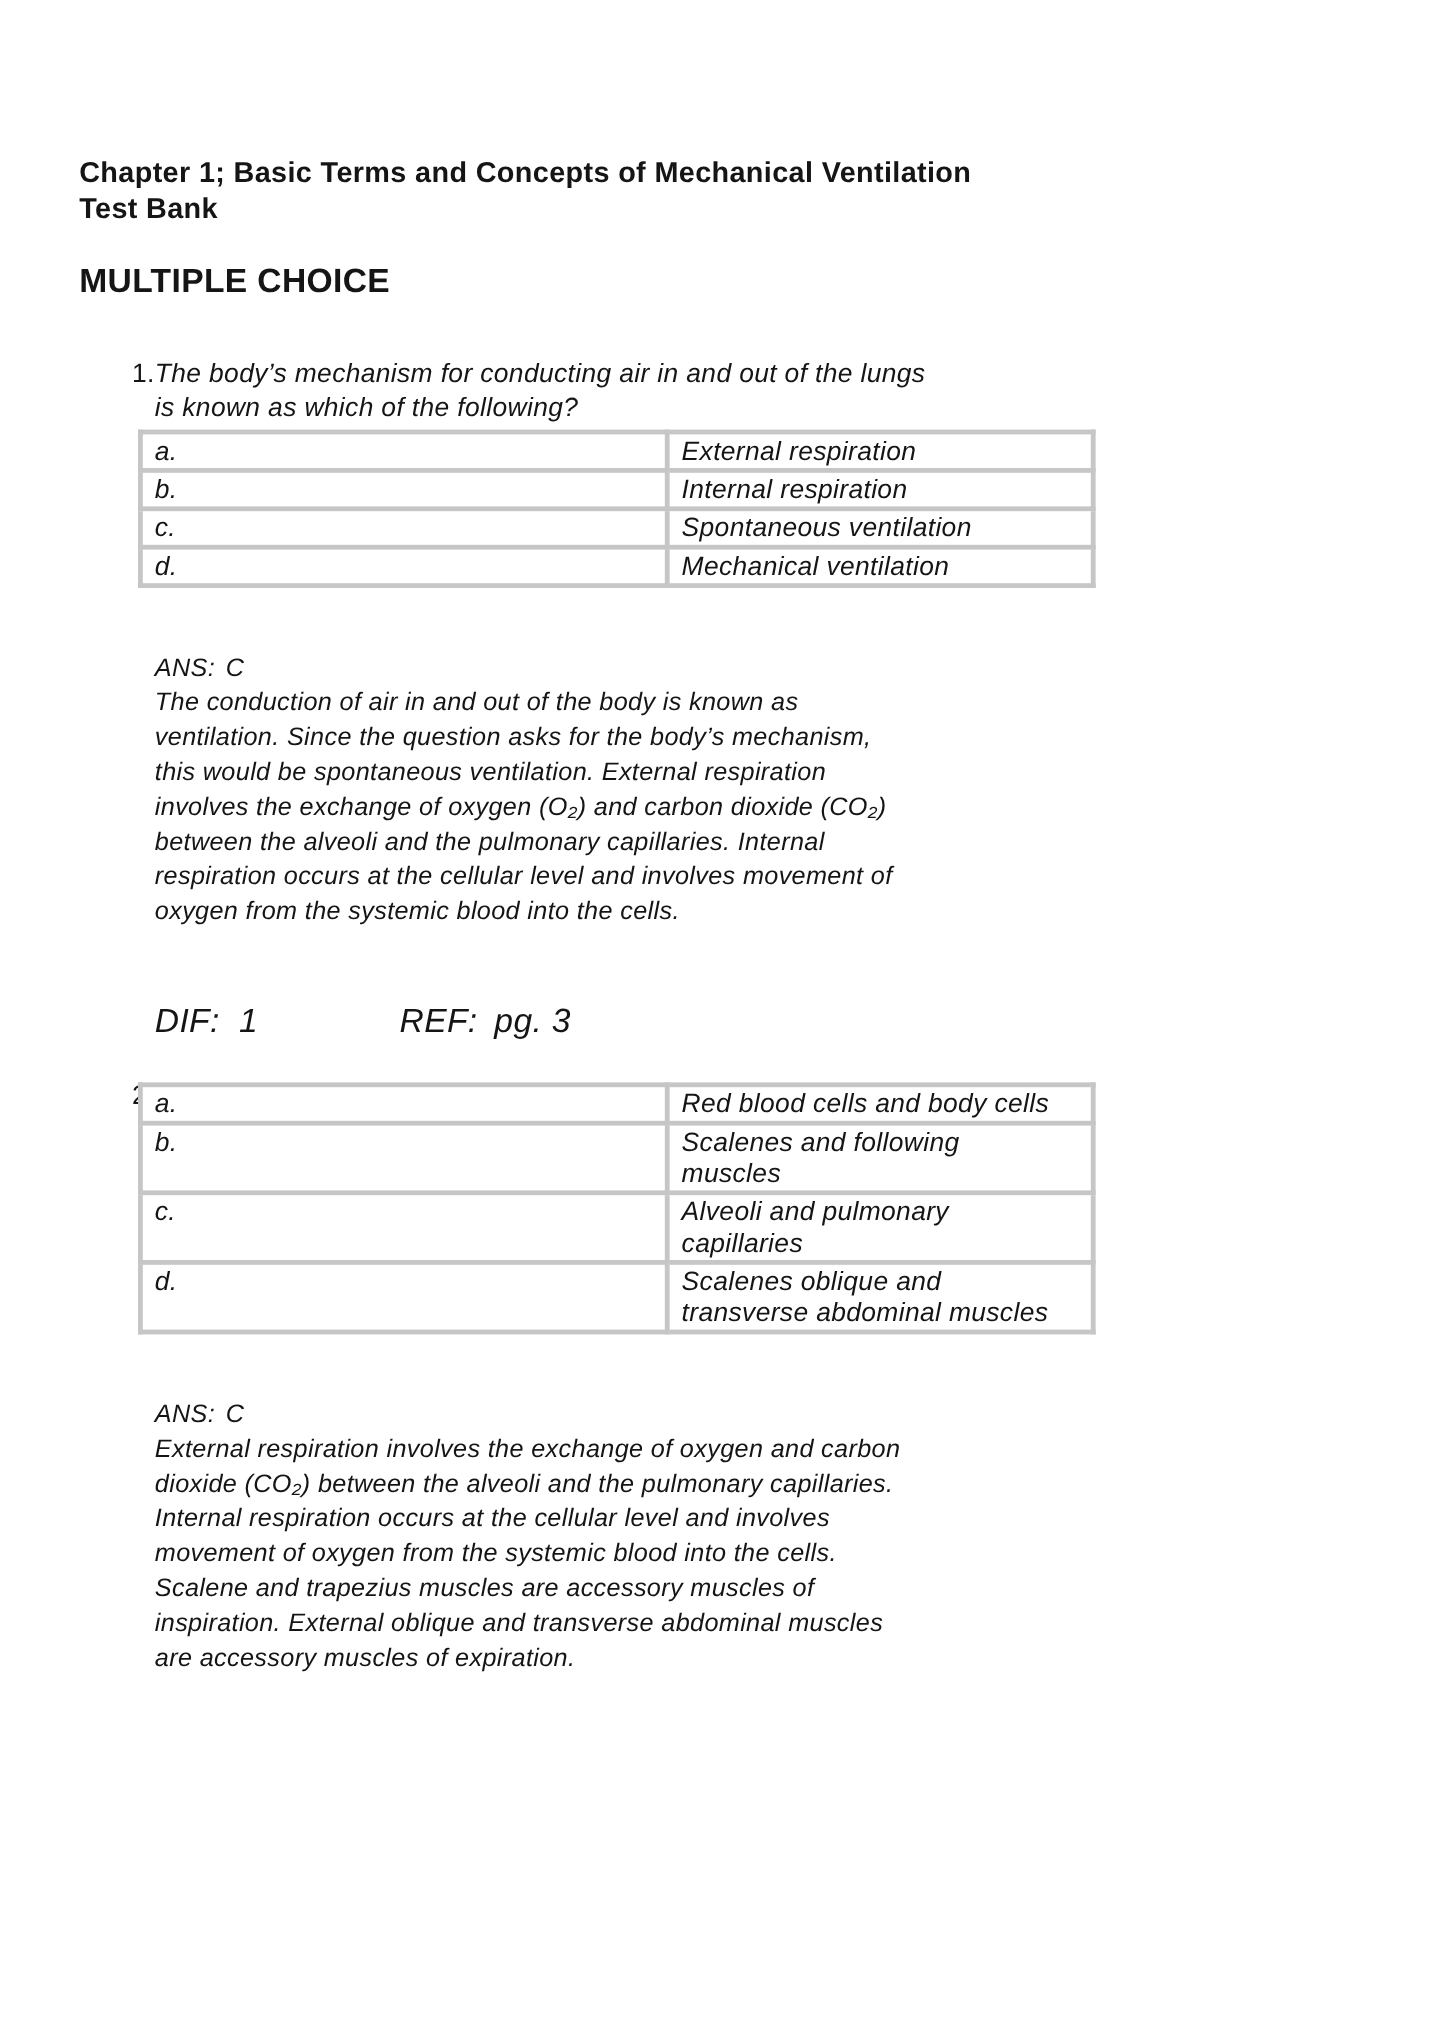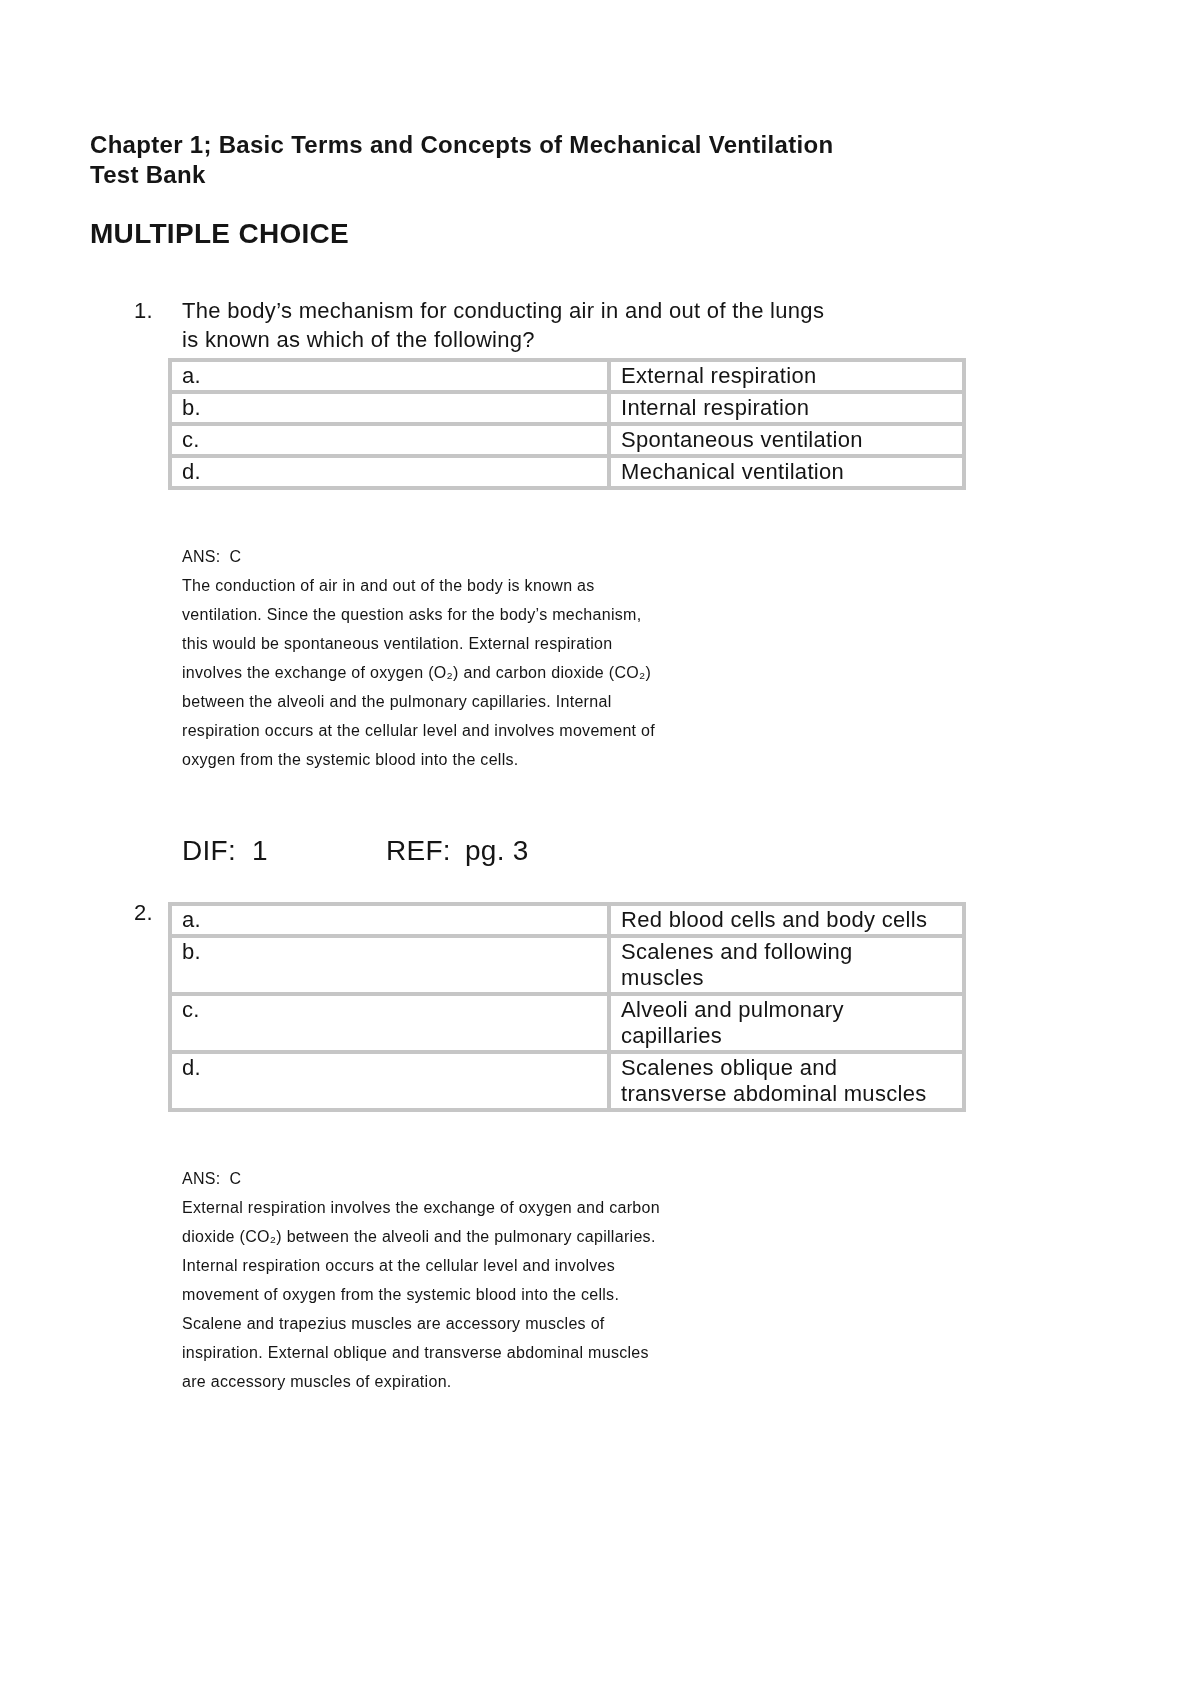--- a/index.html
+++ b/index.html
@@ -14,21 +14,21 @@
     width:1191px;
     height:1684px;
     margin:0 auto;
     background:var(--background);
     color:var(--text);
     font-family:"Liberation Sans","DejaVu Sans",sans-serif;
     letter-spacing:0.3px;
     overflow:hidden;
   }
   .content{
-    padding:130px 90px 0 90px;
+    padding:130px 90px 0 66px;
   }
   .doc-title{
     font-size:24px;
     font-weight:700;
     line-height:30px;
     white-space:pre-line;
     margin:0;
   }
   .section-heading{
     font-size:28px;
@@ -43,22 +43,22 @@
   .q1{margin-top:50px;}
   .q2{margin-top:33px;}
   .q-num{
     width:63px;
     flex:0 0 63px;
     text-align:right;
     font-size:22px;
     line-height:29px;
   }
   .q-main{
-    margin-left:29px;
     flex:1 1 auto;
+    font-style:italic;
   }
   .q-prompt{
     font-size:22px;
     line-height:29px;
     white-space:pre-line;
     max-width:810px;
   }
   table.choices{
     border-collapse:collapse;
     margin-left:-14px;
@@ -71,21 +71,21 @@
     font-size:22px;
     line-height:26px;
     padding:1px 10px;
     vertical-align:top;
     background:#ffffff;
   }
   td.letter-cell{width:439px;}
   td.choice-cell{width:355px;white-space:pre-line;}
   .answer-block{
     margin-top:52px;
-    font-size:16px;
+    font-size:21px;
     line-height:29px;
   }
   .ans-line{white-space:nowrap;}
   .ans-value{margin-left:9px;}
   .rationale{
     white-space:pre-line;
     max-width:820px;
   }
   .difref{
     margin-top:62px;

